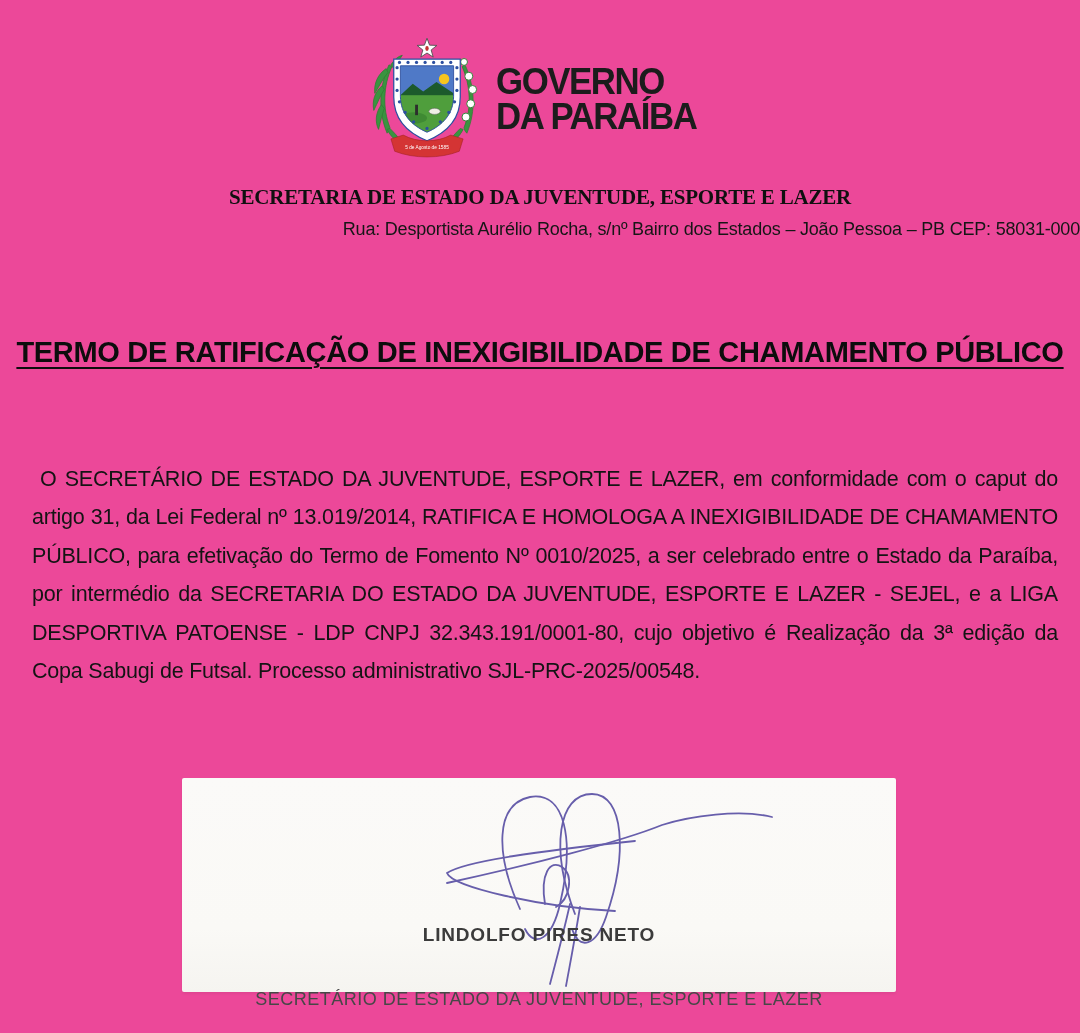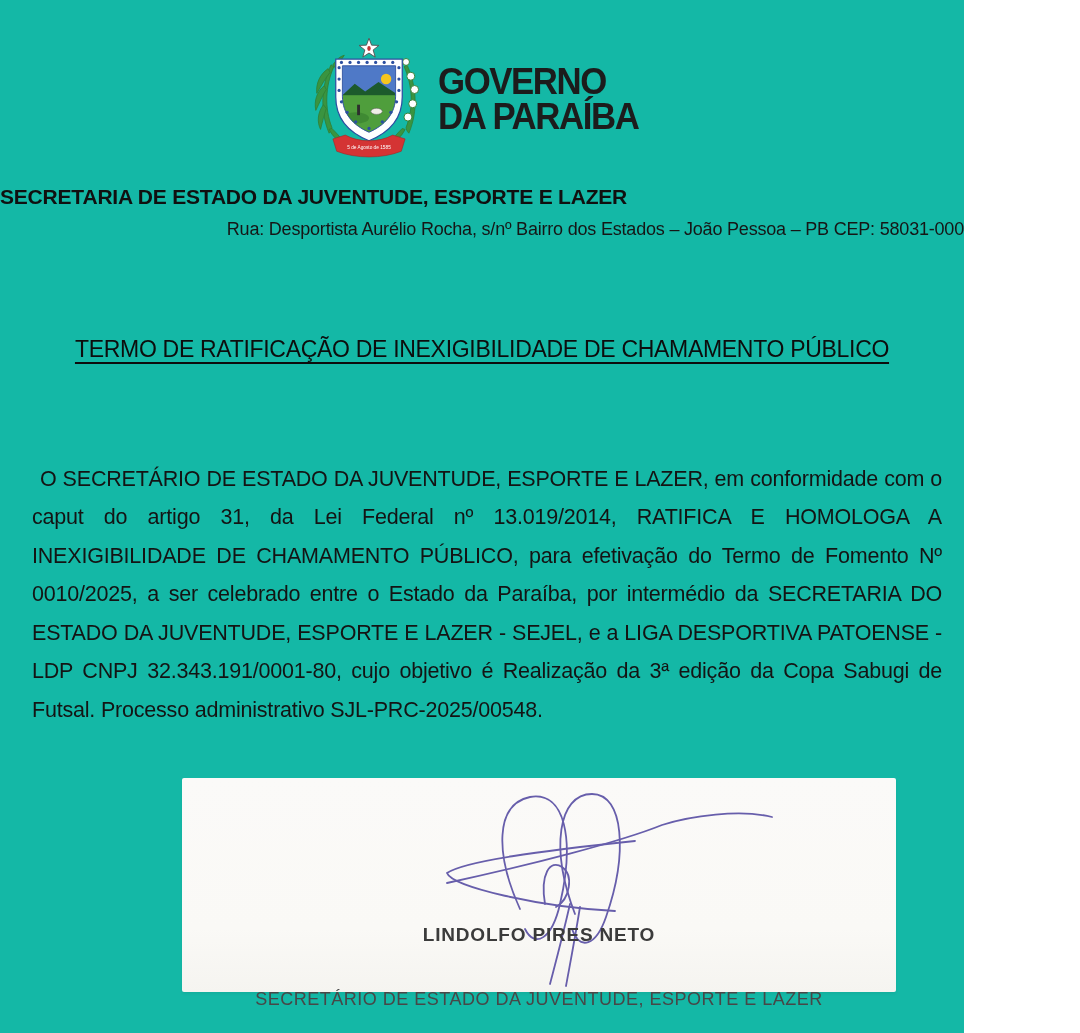--- a/index.html
+++ b/index.html
@@ -1,49 +1,49 @@
 <!DOCTYPE html>
 <html><head>
 <meta charset="utf-8">
 <style>
   html,body{margin:0;padding:0;background:#ffffff;}
   .page{
     position:relative;
-    width:964px;height:1033px;
-    background:#14b8a6;
+    width:1080px;height:1033px;
+    background:#ec4899;
     font-family:"Liberation Sans",sans-serif;
     color:#161616;
     overflow:hidden;
   }
   
   .logo-row{
     position:absolute;top:36px;left:0;right:0;
     display:flex;justify-content:center;align-items:center;gap:12px;
   }
   .coat{width:114px;height:126px;flex:0 0 auto;}
   .logo-title{
     font-weight:bold;font-size:37px;line-height:0.95;
     letter-spacing:-1.5px;color:#1c1c1c;
     transform:scaleX(0.94);transform-origin:left center;
     white-space:nowrap;
   }
   
   .org-name{
     position:absolute;top:185px;left:0;right:0;
-    text-align:left;font-weight:bold;font-size:21px;
-    letter-spacing:-0.2px;color:#101010;
+    text-align:center;font-weight:bold;font-size:21px;
+    letter-spacing:-0.2px;color:#101010;font-family:Liberation Serif, serif;
   }
   .org-address{
     position:absolute;top:219px;left:0;right:0;
     text-align:right;font-size:18px;color:#161616;letter-spacing:-0.2px;
   }
   
   .doc-title{
     position:absolute;top:336px;left:0;right:0;
-    text-align:center;font-weight:normal;font-size:23px;
+    text-align:center;font-weight:bold;font-size:29px;
     letter-spacing:-0.3px;color:#0d0d0d;
   }
   .doc-title span{
     text-decoration:underline;
     text-decoration-thickness:2px;
     text-underline-offset:5px;
   }
   
   .doc-body{
     position:absolute;top:438px;left:32px;right:22px;

